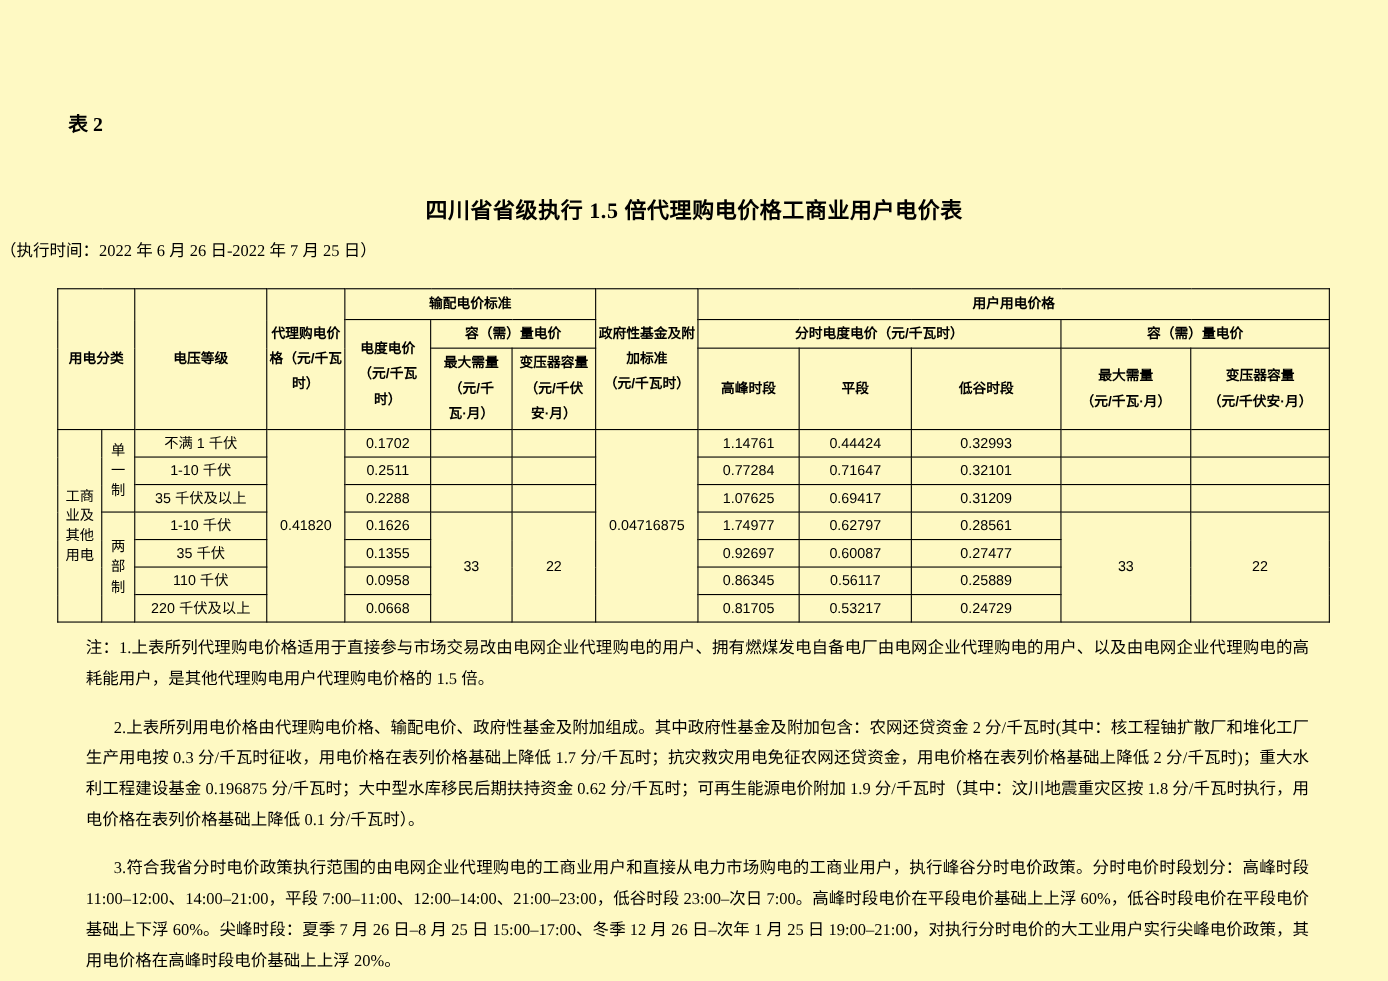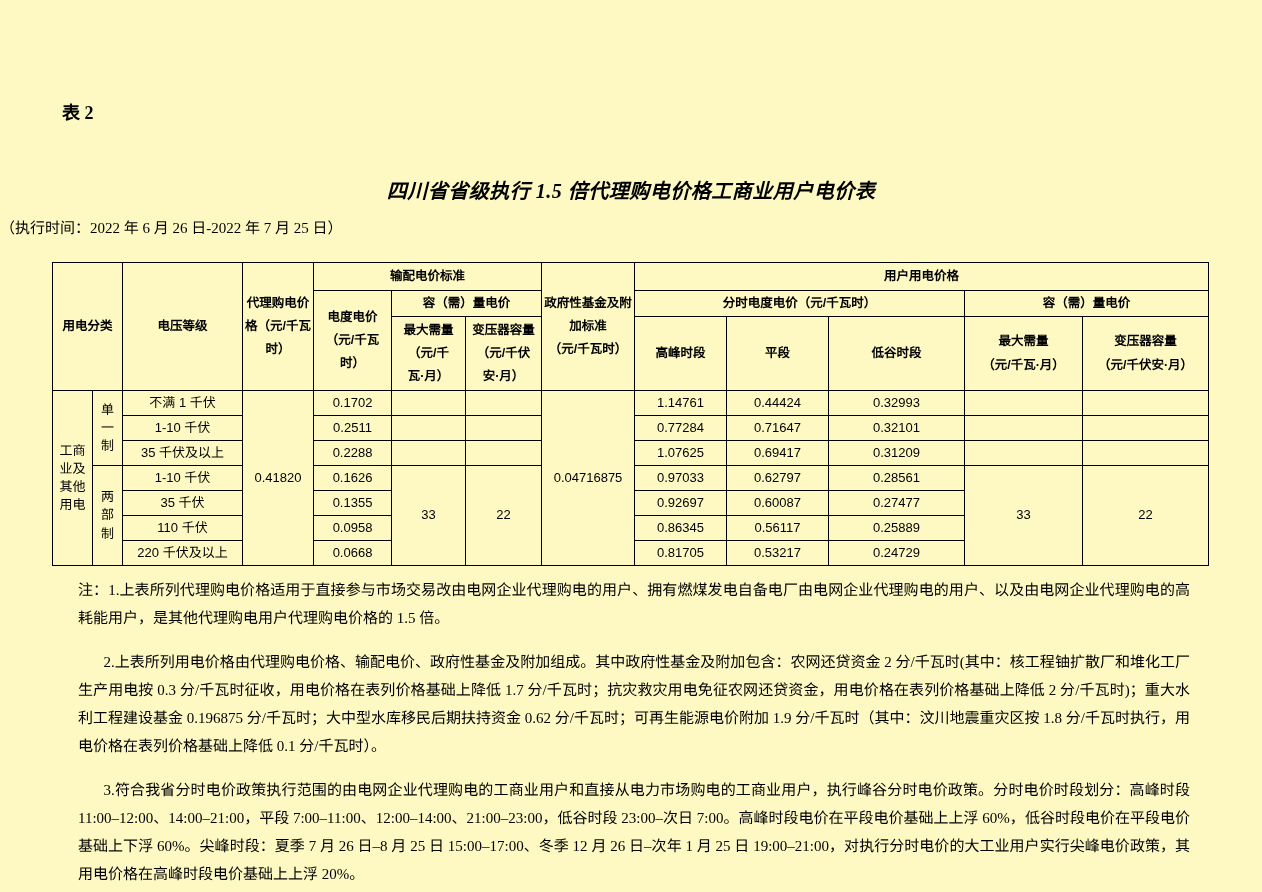--- a/index.html
+++ b/index.html
@@ -21,21 +21,20 @@
   }
   .doc-title {
     position: absolute;
     left: 0;
     width: 100%;
     top: 175px;
     text-align: center;
     font-size: 20px;
     font-weight: bold;
     letter-spacing: 0.5px;
-    font-style: italic;
   }
   .doc-subtitle {
     position: absolute;
     left: 0;
     width: 100%;
     top: 216px;
     text-align: left;
     font-size: 15px;
   }
   table.price {
@@ -188,21 +187,21 @@
         <td></td>
       </tr>
       <tr class="body-row">
         <td class="cn vtext" rowspan="4">两
 部
 制</td>
         <td class="cn">1-10 千伏</td>
         <td>0.1626</td>
         <td rowspan="4">33</td>
         <td rowspan="4">22</td>
-        <td>0.97033</td>
+        <td>1.74977</td>
         <td>0.62797</td>
         <td>0.28561</td>
         <td rowspan="4">33</td>
         <td rowspan="4">22</td>
       </tr>
       <tr class="body-row">
         <td class="cn">35 千伏</td>
         <td>0.1355</td>
         <td>0.92697</td>
         <td>0.60087</td>

